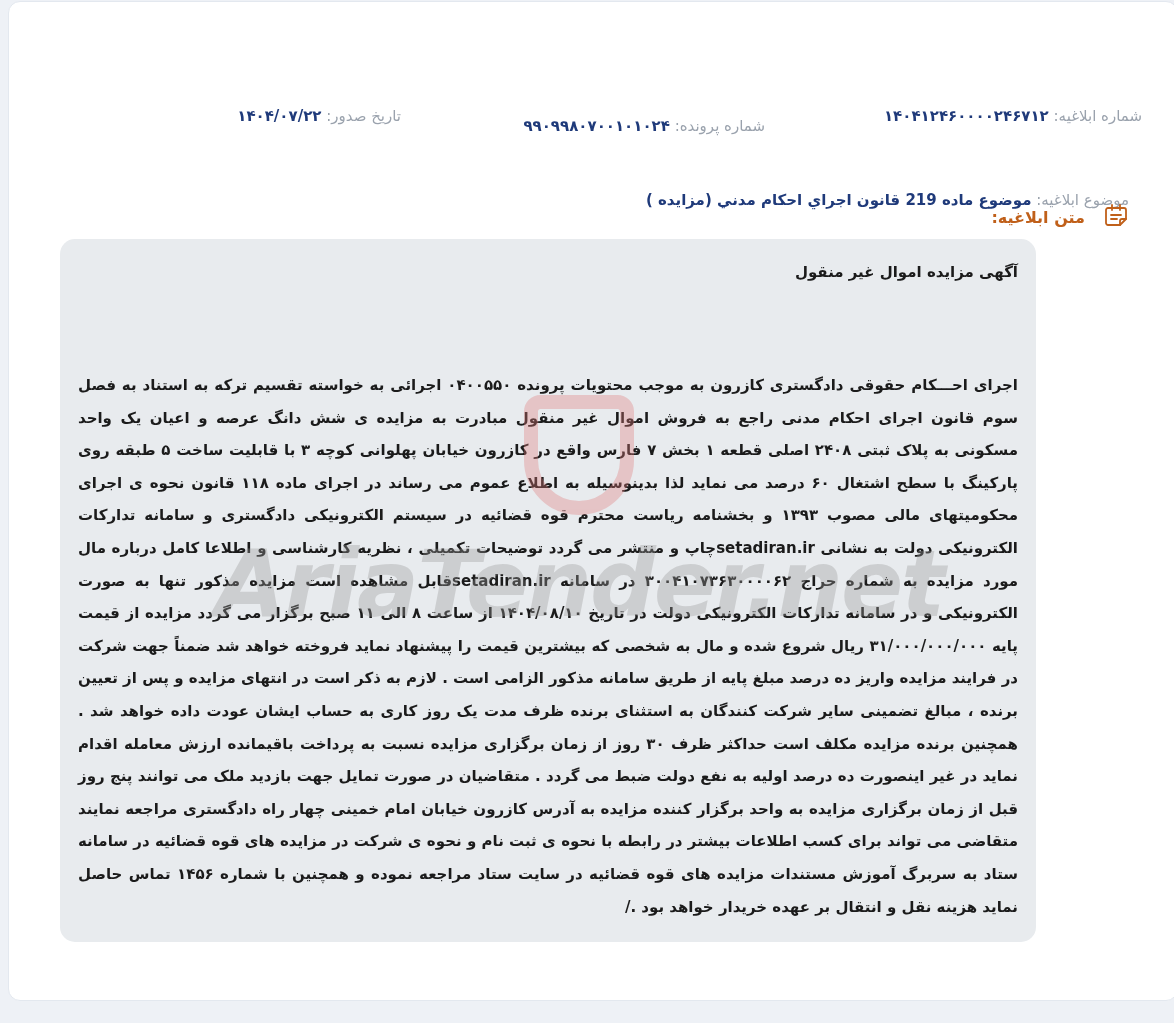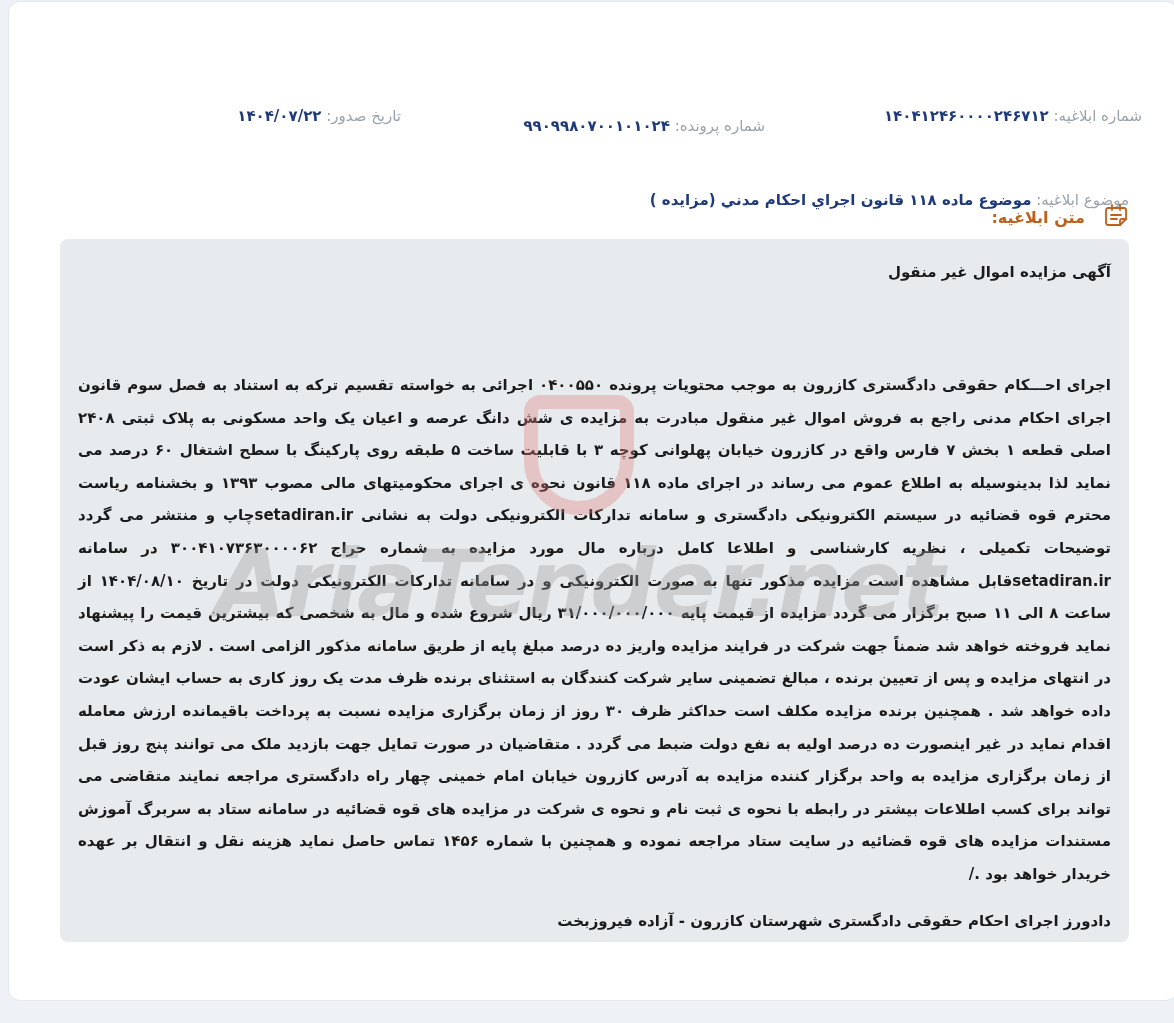--- a/index.html
+++ b/index.html
@@ -16,22 +16,22 @@
     .meta { position:absolute; direction:rtl; white-space:nowrap; font-size:15px;margin-top:46px; }
     .meta .lbl { color:#9aa2ad; }
     .meta .val { color:#1f3a7a; font-weight:bold; }
     .section-title {
       position:absolute; right:48px; top:200px; direction:rtl;
       display:flex; align-items:center; gap:18px;
       color:#c0601a; font-weight:bold; font-size:16px;
     }
     .section-title svg { width:26px; height:26px; }
     .box {
-      position:absolute; left:60px; top:239px; width:1069px; height:703px;
-      background:#e8ebee; border-radius:8px; box-sizing:border-box;
+      position:absolute; left:60px; top:239px; width:976px; height:703px;
+      background:#e8ebee; border-radius:15px; box-sizing:border-box;
       padding:20px 18px; direction:rtl; text-align:justify; color:#1b1b1b;
       overflow:hidden;
     }
     .box h3 { margin:0; font-size:15px; font-weight:bold; line-height:26px; }
     .box p { margin:0; font-size:15px; font-weight:bold; line-height:32.6px; text-align:justify; text-align-last:right; }
     .box .body-text { margin-top:84px; }
     .box .signature { margin-top:14px; }
     .watermark {
       position:absolute; left:215px; top:395px; pointer-events:none; opacity:0.35;
       display:flex; align-items:center; gap:16px;flex-direction:column;
@@ -57,21 +57,21 @@
   <div class="meta" style="right:412px; top:69px;">
     <span class="lbl">شماره پرونده:</span>
     <span class="val">۹۹۰۹۹۸۰۷۰۰۱۰۱۰۲۴</span>
   </div>
   <div class="meta" style="right:776px; top:59px;">
     <span class="lbl">تاريخ صدور:</span>
     <span class="val">۱۴۰۴/۰۷/۲۲</span>
   </div>
   <div class="meta" style="right:48px; top:143px;">
     <span class="lbl">موضوع ابلاغيه:</span>
-    <span class="val">موضوع ماده ۱۱۸ قانون اجراي احکام مدني (مزايده )</span>
+    <span class="val">موضوع ماده 219 قانون اجراي احکام مدني (مزايده )</span>
   </div>
 
   <div class="section-title">
     <span>
       <svg viewBox="0 0 26 26" fill="none" stroke="#c0601a" stroke-width="1.8" stroke-linecap="round" stroke-linejoin="round">
         <path d="M5 6 h16 a2 2 0 0 1 2 2 v9 l-6 6 h-12 a2 2 0 0 1 -2 -2 v-13 a2 2 0 0 1 2 -2z"></path>
         <path d="M9 3 v5 M17 3 v5"></path>
         <path d="M8 13 h10 M8 17 h6"></path>
         <path d="M23 17 h-4 a2 2 0 0 0 -2 2 v4"></path>
       </svg>

